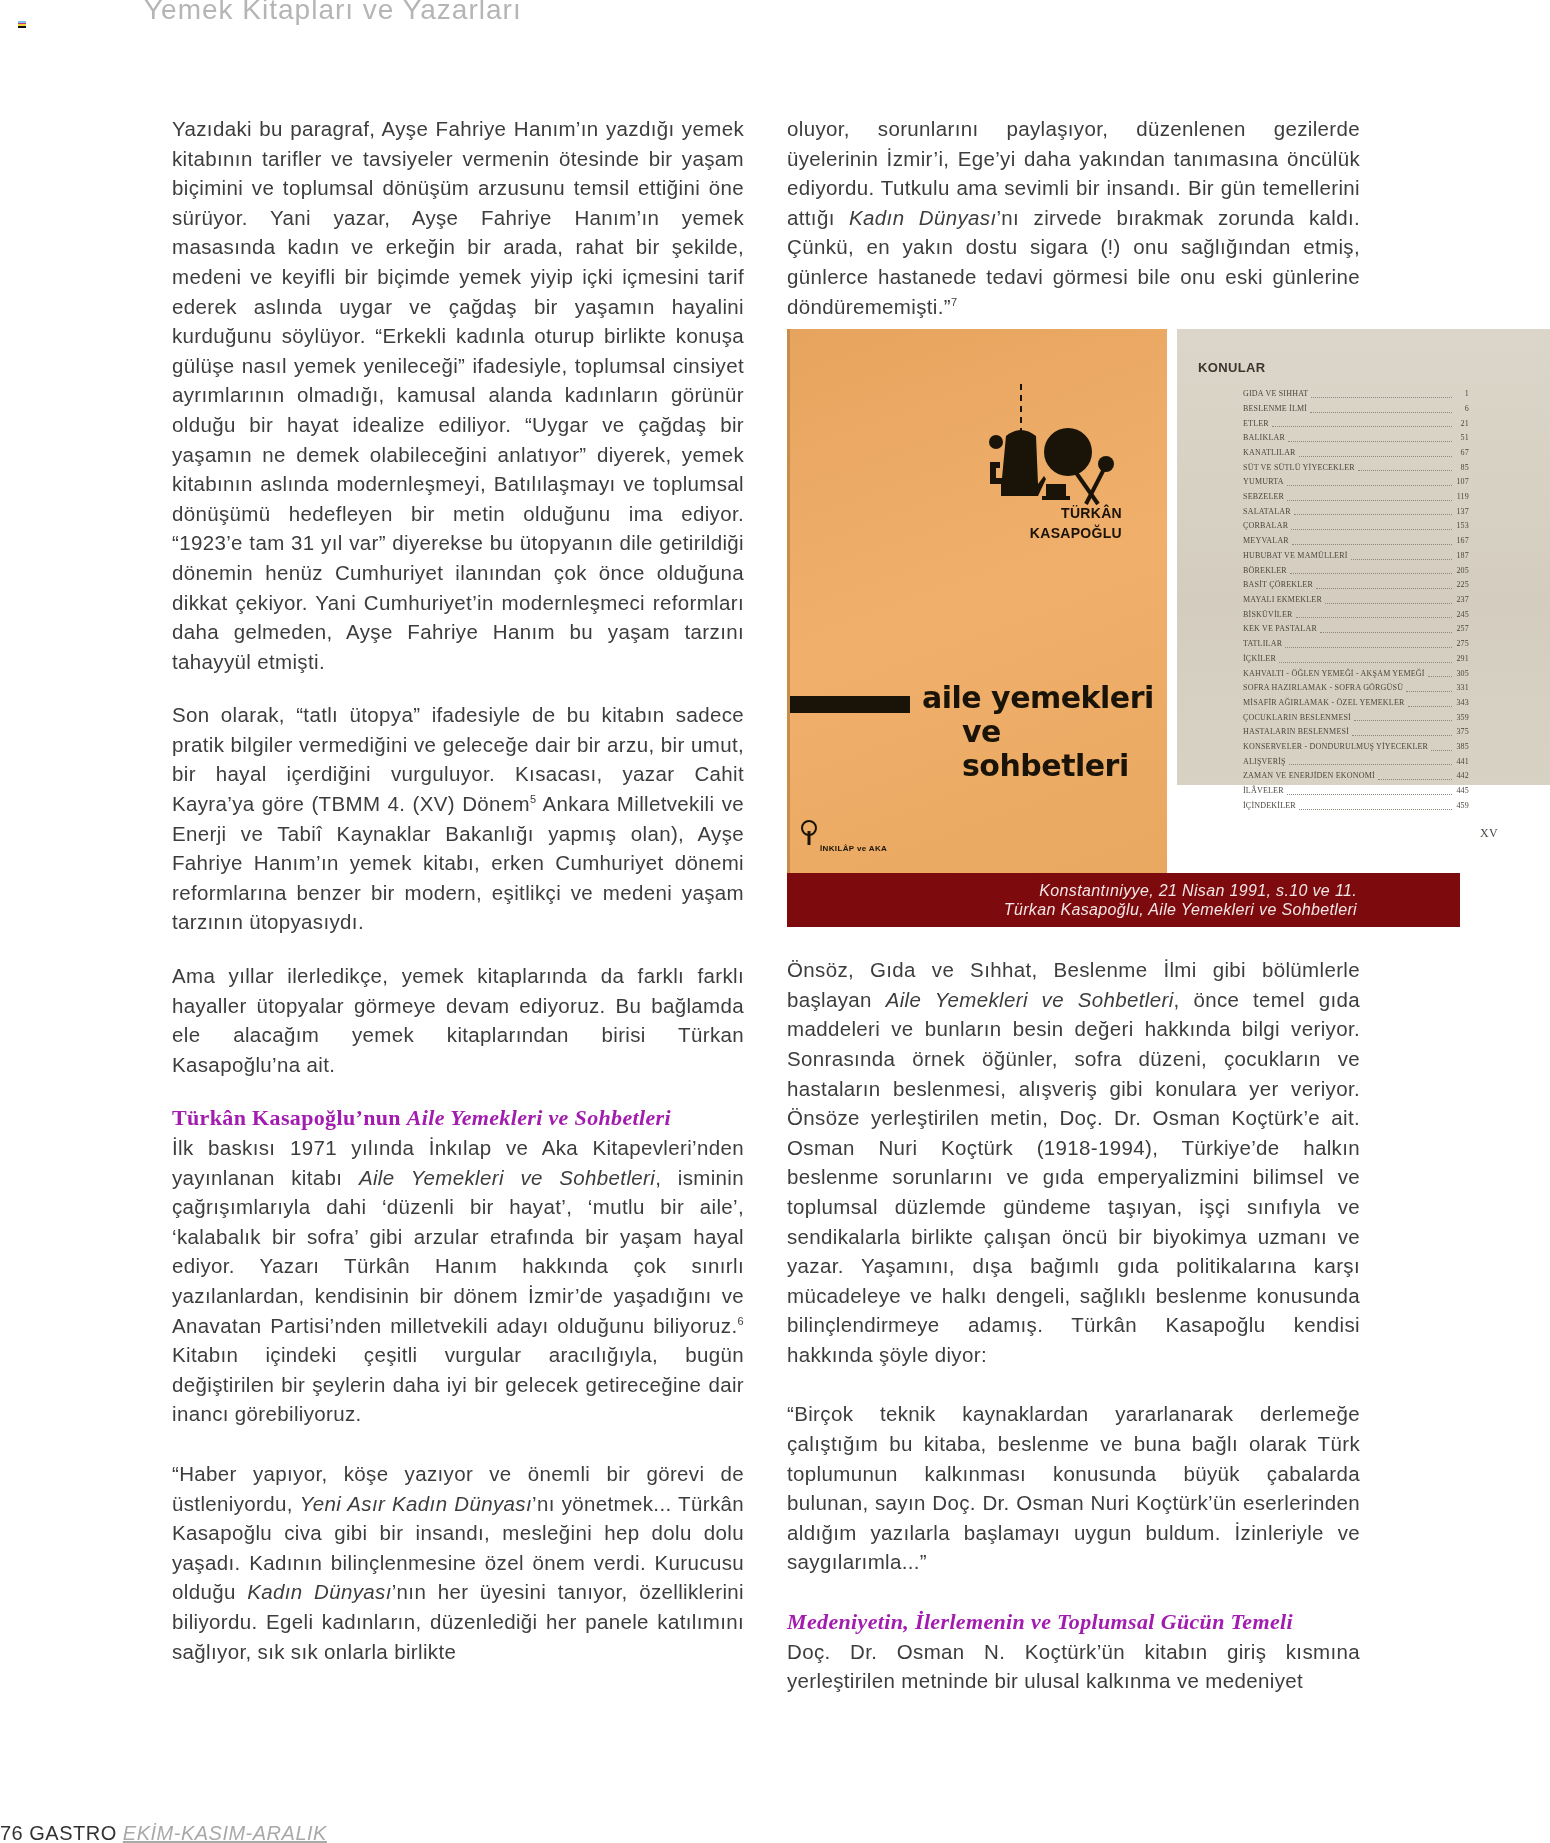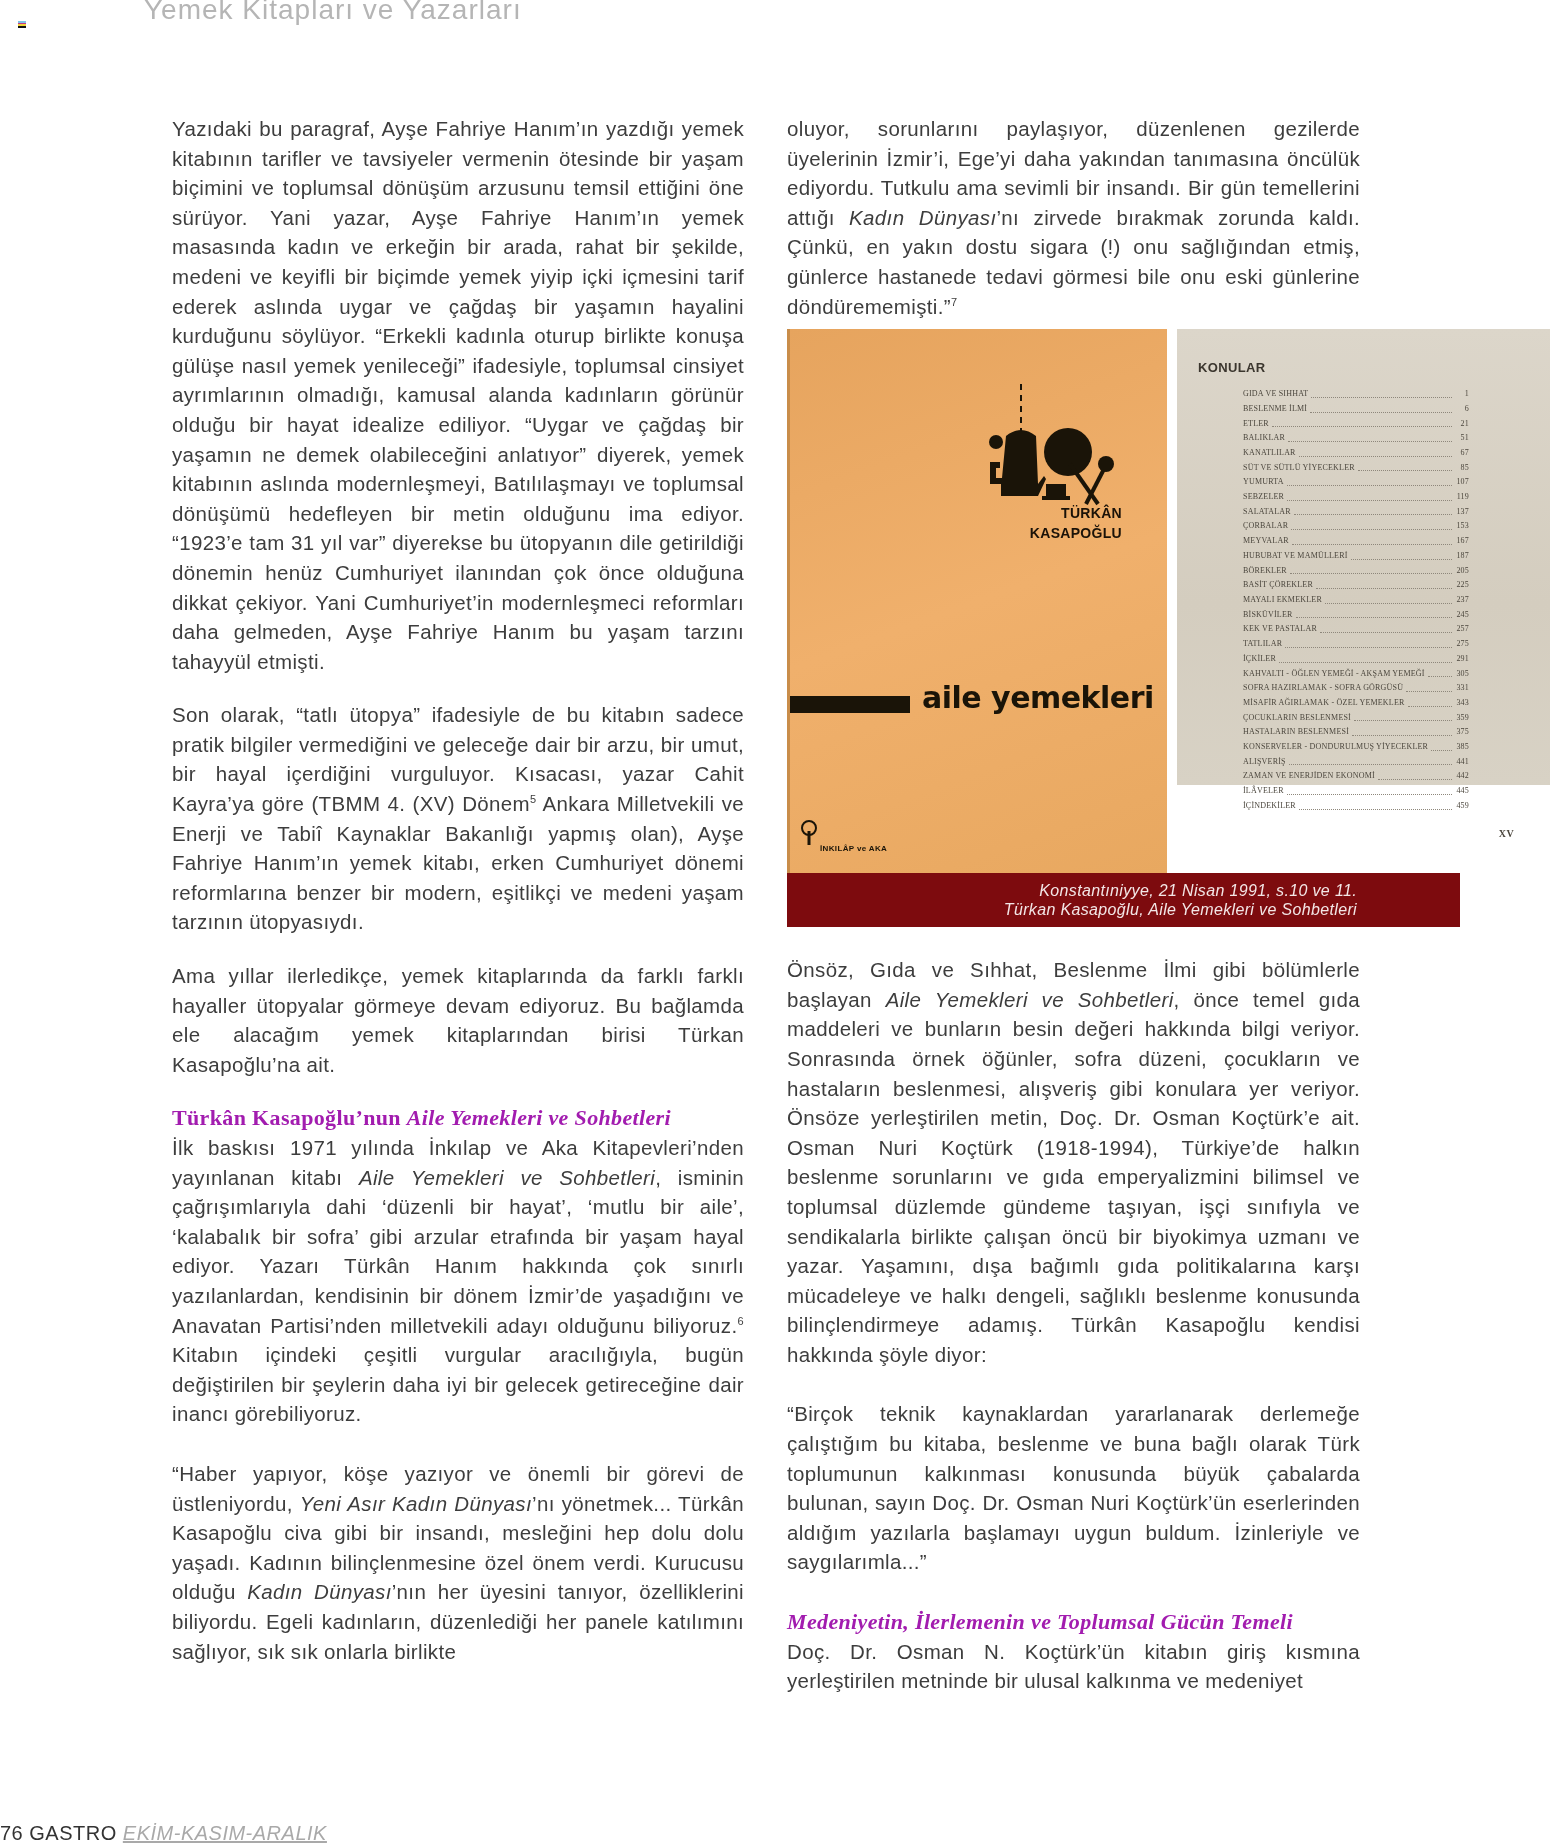--- a/index.html
+++ b/index.html
@@ -34,21 +34,21 @@
   .contents { position:absolute; left:390px; top:0; width:373px; height:456px;
               background:linear-gradient(180deg,#dcd6ca,#d4cdbf 60%,#d8d2c5);
               font-family:"Liberation Serif", serif; color:#4b463d; }
   .contents .head { position:absolute; left:21px; top:24px; font-family:"Liberation Sans", sans-serif;
                     font-weight:bold; font-size:13px; color:#3b362e; }
   .contents ul { list-style:none; margin:0; padding:0; position:absolute; left:66px; top:58px; width:226px; }
   .contents li { display:flex; font-size:8px; line-height:14.7px; white-space:nowrap; letter-spacing:0.2px; }
   .contents li .t { }
   .contents li .dots { flex:1; border-bottom:1px dotted #8e877b; margin:0 3px 4px 3px; }
   .contents li .pg { width:14px; text-align:right; }
-  .contents .folio { position:absolute; right:36px; top:490px; font-weight:bold; font-size:10px; }
+  .contents .folio { position:absolute; right:52px; top:490px; font-weight:normal; font-size:12px; }
   .caption { position:absolute; left:0; top:544px; width:673px; height:54px; background:#7d0b0e;
              color:#f3e6e6; font-style:italic; font-size:16px; line-height:19px; box-sizing:border-box;
              padding:8px 0 0 0; }
   .caption div { width:570px; text-align:right; }
   .footer { position:absolute; left:0; top:1822px; font-size:20px; color:#333; letter-spacing:0.5px; }
   .footer .issue { color:#a9a9a9; font-style:italic;text-decoration:underline; }
 </style>
 </head>
 <body>
 
@@ -84,21 +84,21 @@
         <rect x="56" y="112" width="28" height="4" fill="#1a1408"></rect>
         <line x1="84" y1="80" x2="112" y2="120" stroke="#1a1408" stroke-width="4"></line>
         <line x1="118" y1="85" x2="100" y2="120" stroke="#1a1408" stroke-width="4"></line>
         <circle cx="120" cy="80" r="8" fill="#1a1408"></circle>
       </svg>
       <div class="author">
           <div>TÜRKÂN</div>
           <div>KASAPOĞLU</div>
         </div>
       <div class="bar"></div>
-      <div class="title"><span>aile yemekleri</span></div>
+      <div class="title"><span>aile yemekleri</span><span class="l2">ve sohbetleri</span></div>
       <svg class="pub-tree" viewBox="0 0 18 28">
           <circle cx="9" cy="9" r="7" fill="none" stroke="#1a1408" stroke-width="2"></circle>
           <rect x="7.5" y="12" width="3" height="14" fill="#1a1408"></rect>
         </svg>
       <div class="publisher">İNKILÂP ve AKA</div>
     </div>
     <div class="contents">
       <div class="head">KONULAR</div>
       <ul id="contents-list">
           <li>

